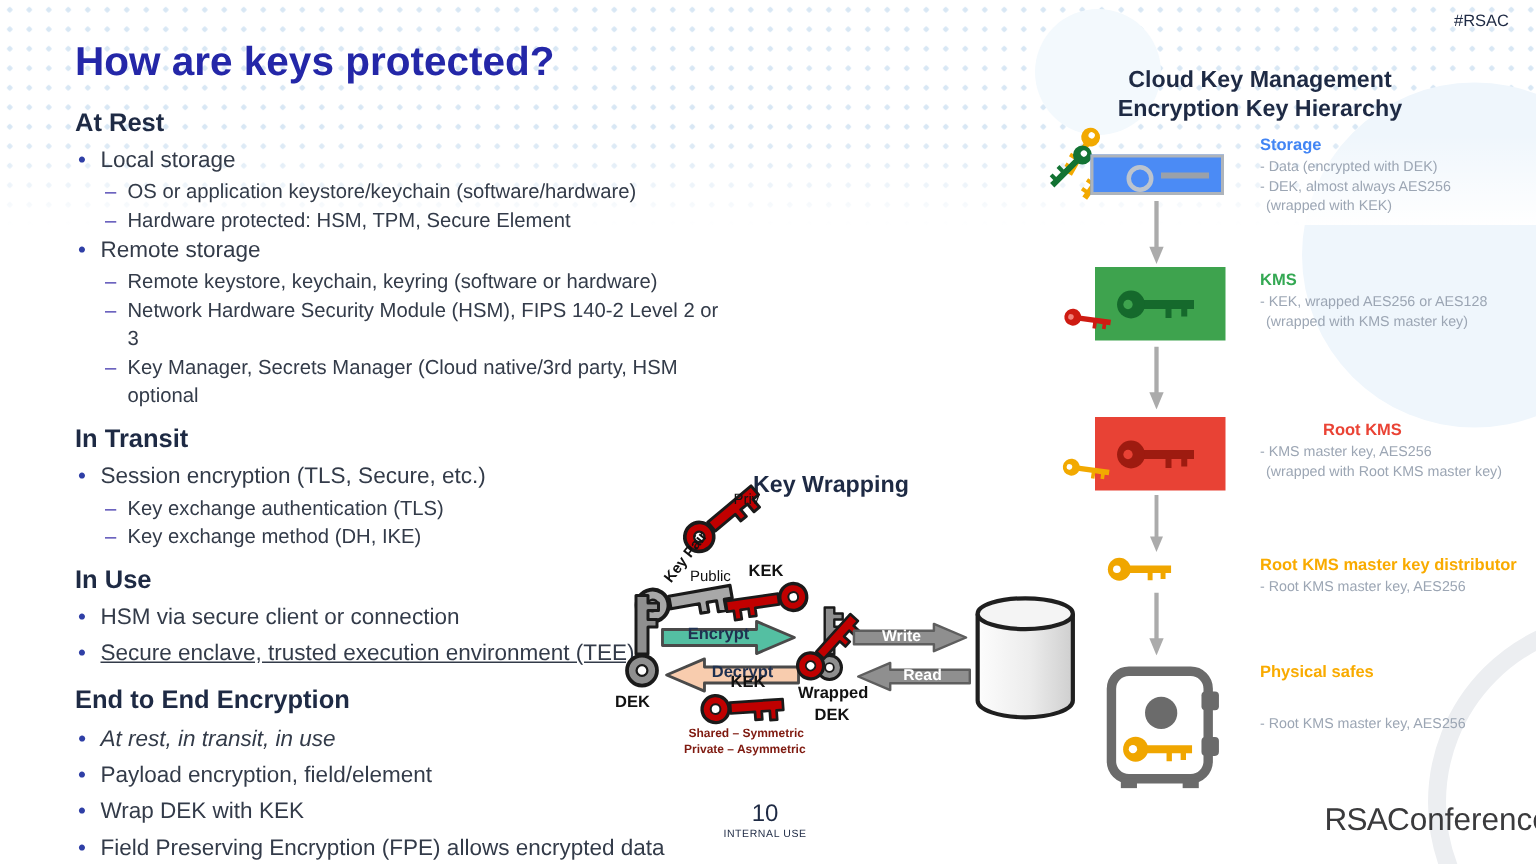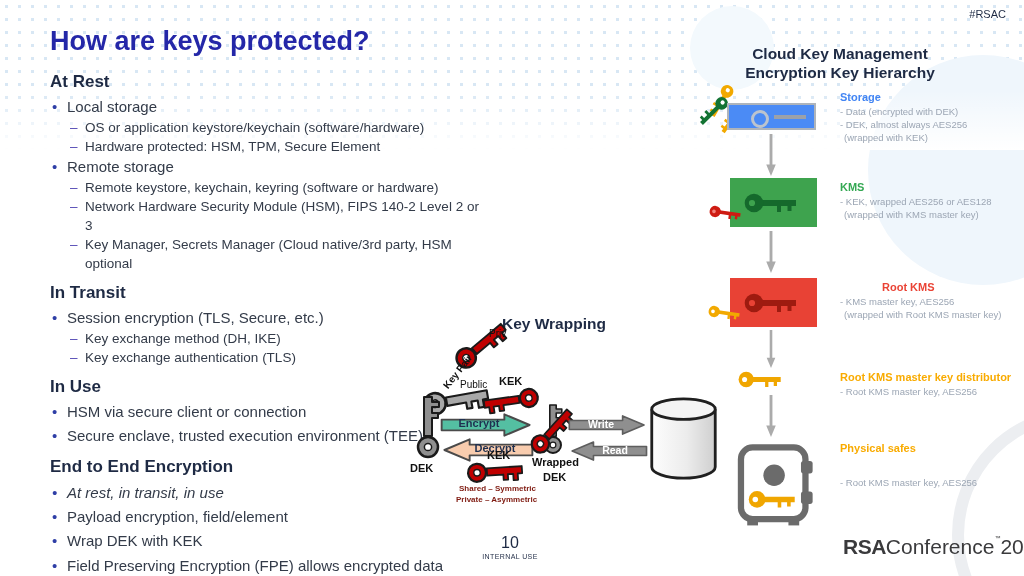--- a/index.html
+++ b/index.html
@@ -45,21 +45,21 @@
   .c-blue{color:#4285f4;}.c-green{color:#34a853;}.c-red{color:#ea4335;}.c-amber{color:#f9ab00;}
   .storage-box{left:727px;top:103px;width:89px;height:27px;background:#4b8bf5;border:2px solid #aeb4bb;box-sizing:border-box;}
   .ring{position:absolute;left:22px;top:5px;width:12px;height:12px;border:3px solid #bcc4ce;border-radius:50%;}
   .dash{position:absolute;right:8px;top:10px;width:32px;height:4px;background:#9ba1a9;}
   .kms-box{left:730px;top:178px;width:87px;height:49px;background:#3ea34e;}
   .root-box{left:730px;top:278px;width:87px;height:49px;background:#e84235;}
   
   #page-num{left:497px;top:534px;width:26px;text-align:center;font-size:16px;color:#1e2a44;}
   #classification{left:457px;top:553px;width:106px;text-align:center;font-size:7px;color:#1e2a44;letter-spacing:.4px;}
   #logo{left:843px;top:535px;font-size:21px;color:#3a3a3c;white-space:nowrap;}
-  #logo .r{font-weight:700;letter-spacing:-.5px;}
+  #logo .r{font-weight:400;letter-spacing:-.5px;margin-left:40px;}
   #logo .c{font-weight:300;}
   #logo .tm{font-size:6px;vertical-align:top;}
   #logo .y{font-weight:300;}
 </style>
 </head>
 <body>
 
 <div id="slide">
 
   <div class="dots"></div>
@@ -76,26 +76,26 @@
     <div class="b1">Local storage</div>
     <div class="b2">OS or application keystore/keychain (software/hardware)</div>
     <div class="b2">Hardware protected: HSM, TPM, Secure Element</div>
     <div class="b1">Remote storage</div>
     <div class="b2">Remote keystore, keychain, keyring  (software or hardware)</div>
     <div class="b2">Network Hardware Security Module (HSM), FIPS 140-2 Level 2 or 3</div>
     <div class="b2">Key Manager, Secrets Manager (Cloud native/3rd party, HSM optional</div>
 
     <div class="h1row">In Transit</div>
     <div class="b1">Session encryption (TLS, Secure, etc.)</div>
+    <div class="b2">Key exchange authentication (TLS)</div>
     <div class="b2">Key exchange method (DH, IKE)</div>
-    <div class="b2">Key exchange authentication (TLS)</div>
 
     <div class="h1row">In Use</div>
     <div class="b1">HSM via secure client or connection</div>
-    <div class="b1 wrap2" style="max-width:386px;">Secure enclave, trusted execution environment (TEE)</div>
+    <div class="b1 wrap2" style="max-width:386px;text-decoration:underline;">Secure enclave, trusted execution environment (TEE)</div>
 
     <div class="h1row">End to End Encryption</div>
     <div class="b1 e2e-row italic">At rest, in transit, in use</div>
     <div class="b1 e2e-row">Payload encryption, field/element</div>
     <div class="b1 e2e-row">Wrap DEK with KEK</div>
     <div class="b1 wrap2">Field Preserving Encryption (FPE) allows encrypted data to be used without decrypting payload</div>
   </div>
 
   <div id="kw-title" class="z">Key Wrapping</div>
 

